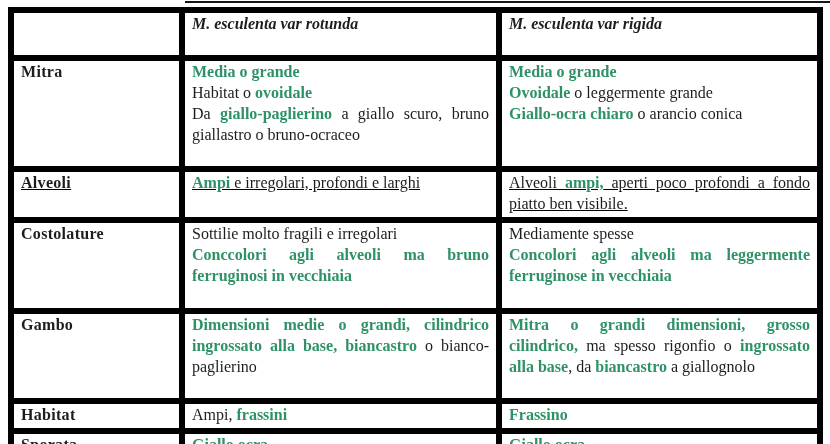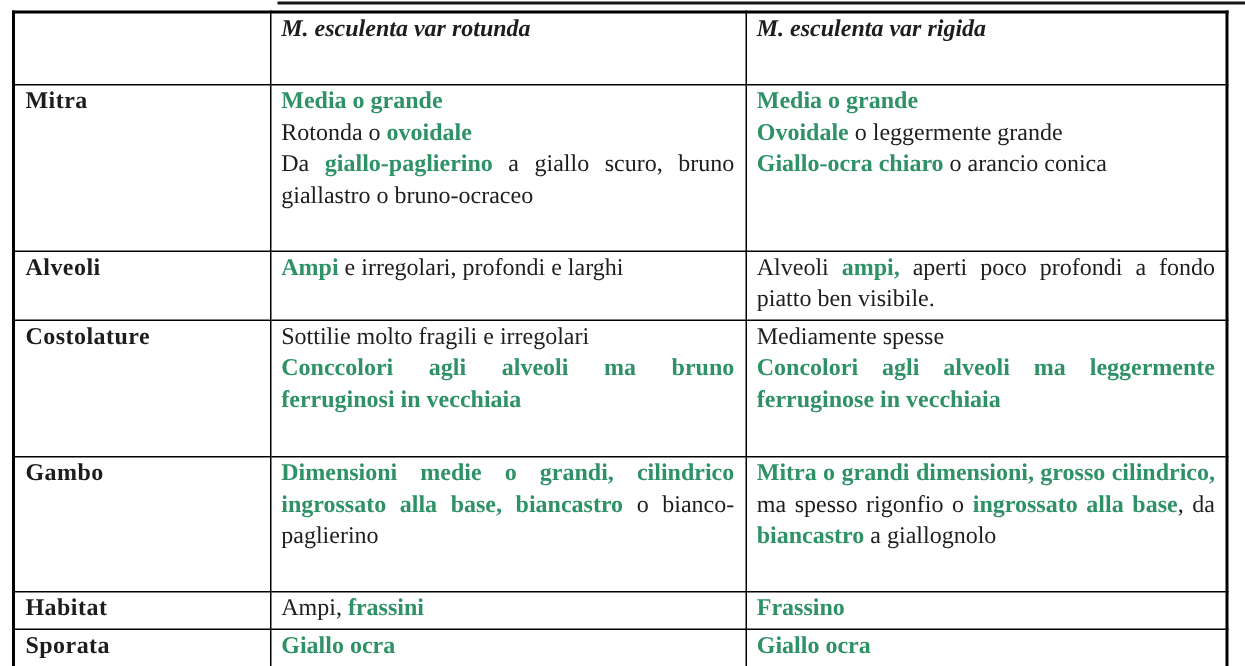--- a/index.html
+++ b/index.html
@@ -28,33 +28,33 @@
   #comparison-table {
     position: absolute;
     left: 8px;
     top: 7px;
     width: 809px;
     border-collapse: collapse;
     table-layout: fixed;
     border: 2px solid #000;
   }
   #comparison-table td {
-    border: 1px solid #000000;
+    border: 6px solid #000000;
     vertical-align: top;
     padding: 0 7px 3px 7px;
     font-size: 16px;
     line-height: 21px;
     color: var(--text, #1d1d1b);
     text-align: justify;
     overflow: hidden;
     box-sizing: border-box;
   }
   thead tr { height: 48px; }
   tbody tr:nth-child(1) { height: 111px; }
-  tbody tr:nth-child(2) { height: 45px; }
+  tbody tr:nth-child(2) { height: 45px; text-decoration: underline; }
   tbody tr:nth-child(3) { height: 91px; }
   tbody tr:nth-child(4) { height: 90px; }
   tbody tr:nth-child(5) { height: 25px; margin-left: 20px; }
   tbody tr:nth-child(6) { height: 22px; }
 
   td.head {
     text-align: center;
     color: var(--red, #d60d0d);
     font-weight: bold;
     font-style: italic;
@@ -91,21 +91,21 @@
         <td class="corner"></td>
         <td class="head">M. esculenta var rotunda</td>
         <td class="head">M. esculenta var rigida</td>
       </tr>
     </thead>
     <tbody id="table-body">
         <tr>
           <td class="label">Mitra</td>
           <td>
             <div class="line"><span class="g">Media o grande</span></div>
-            <div class="line"><span class="b">Rotonda o </span><span class="g">ovoidale</span></div>
+            <div class="line"><span class="b">Habitat o </span><span class="g">ovoidale</span></div>
             <div class="line"><span class="b">Da </span><span class="g">giallo-paglierino</span><span class="b"> a giallo scuro, bruno giallastro o bruno-ocraceo</span></div>
           </td>
           <td>
             <div class="line"><span class="g">Media o grande</span></div>
             <div class="line"><span class="g">Ovoidale</span><span class="b"> o leggermente grande</span></div>
             <div class="line"><span class="g">Giallo-ocra chiaro</span><span class="b"> o arancio conica</span></div>
           </td>
         </tr>
         <tr>
           <td class="label">Alveoli</td>

